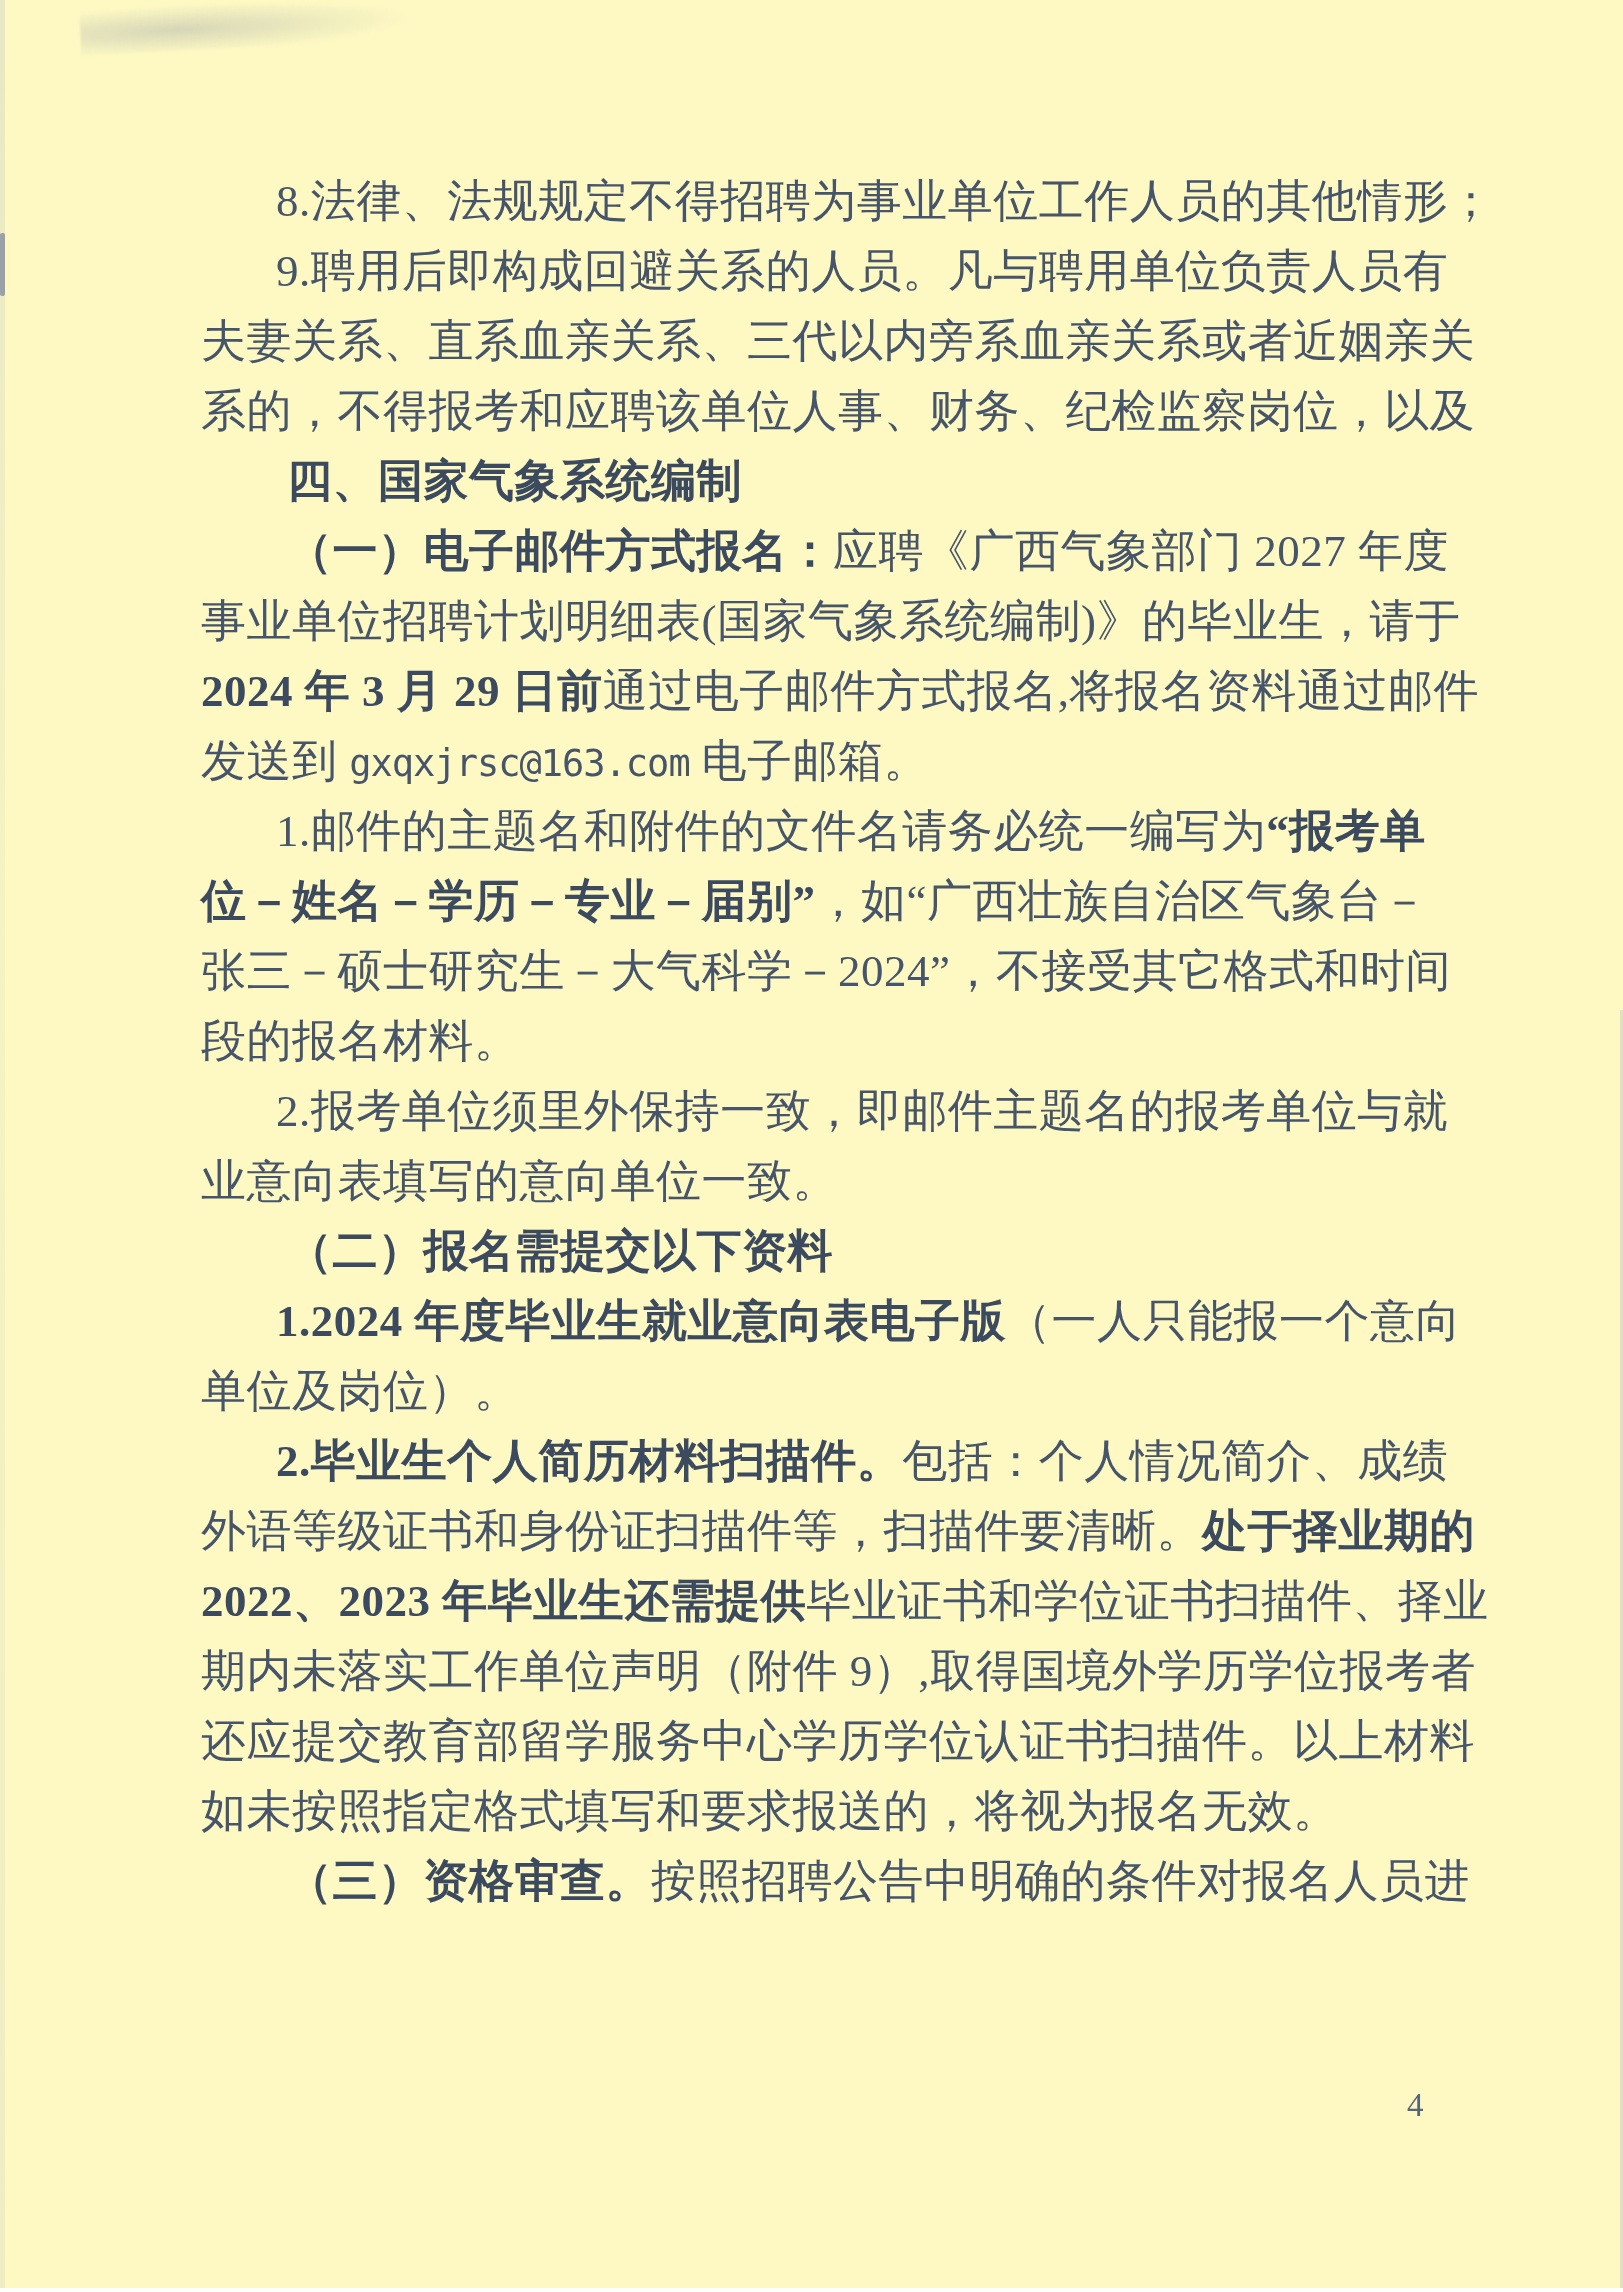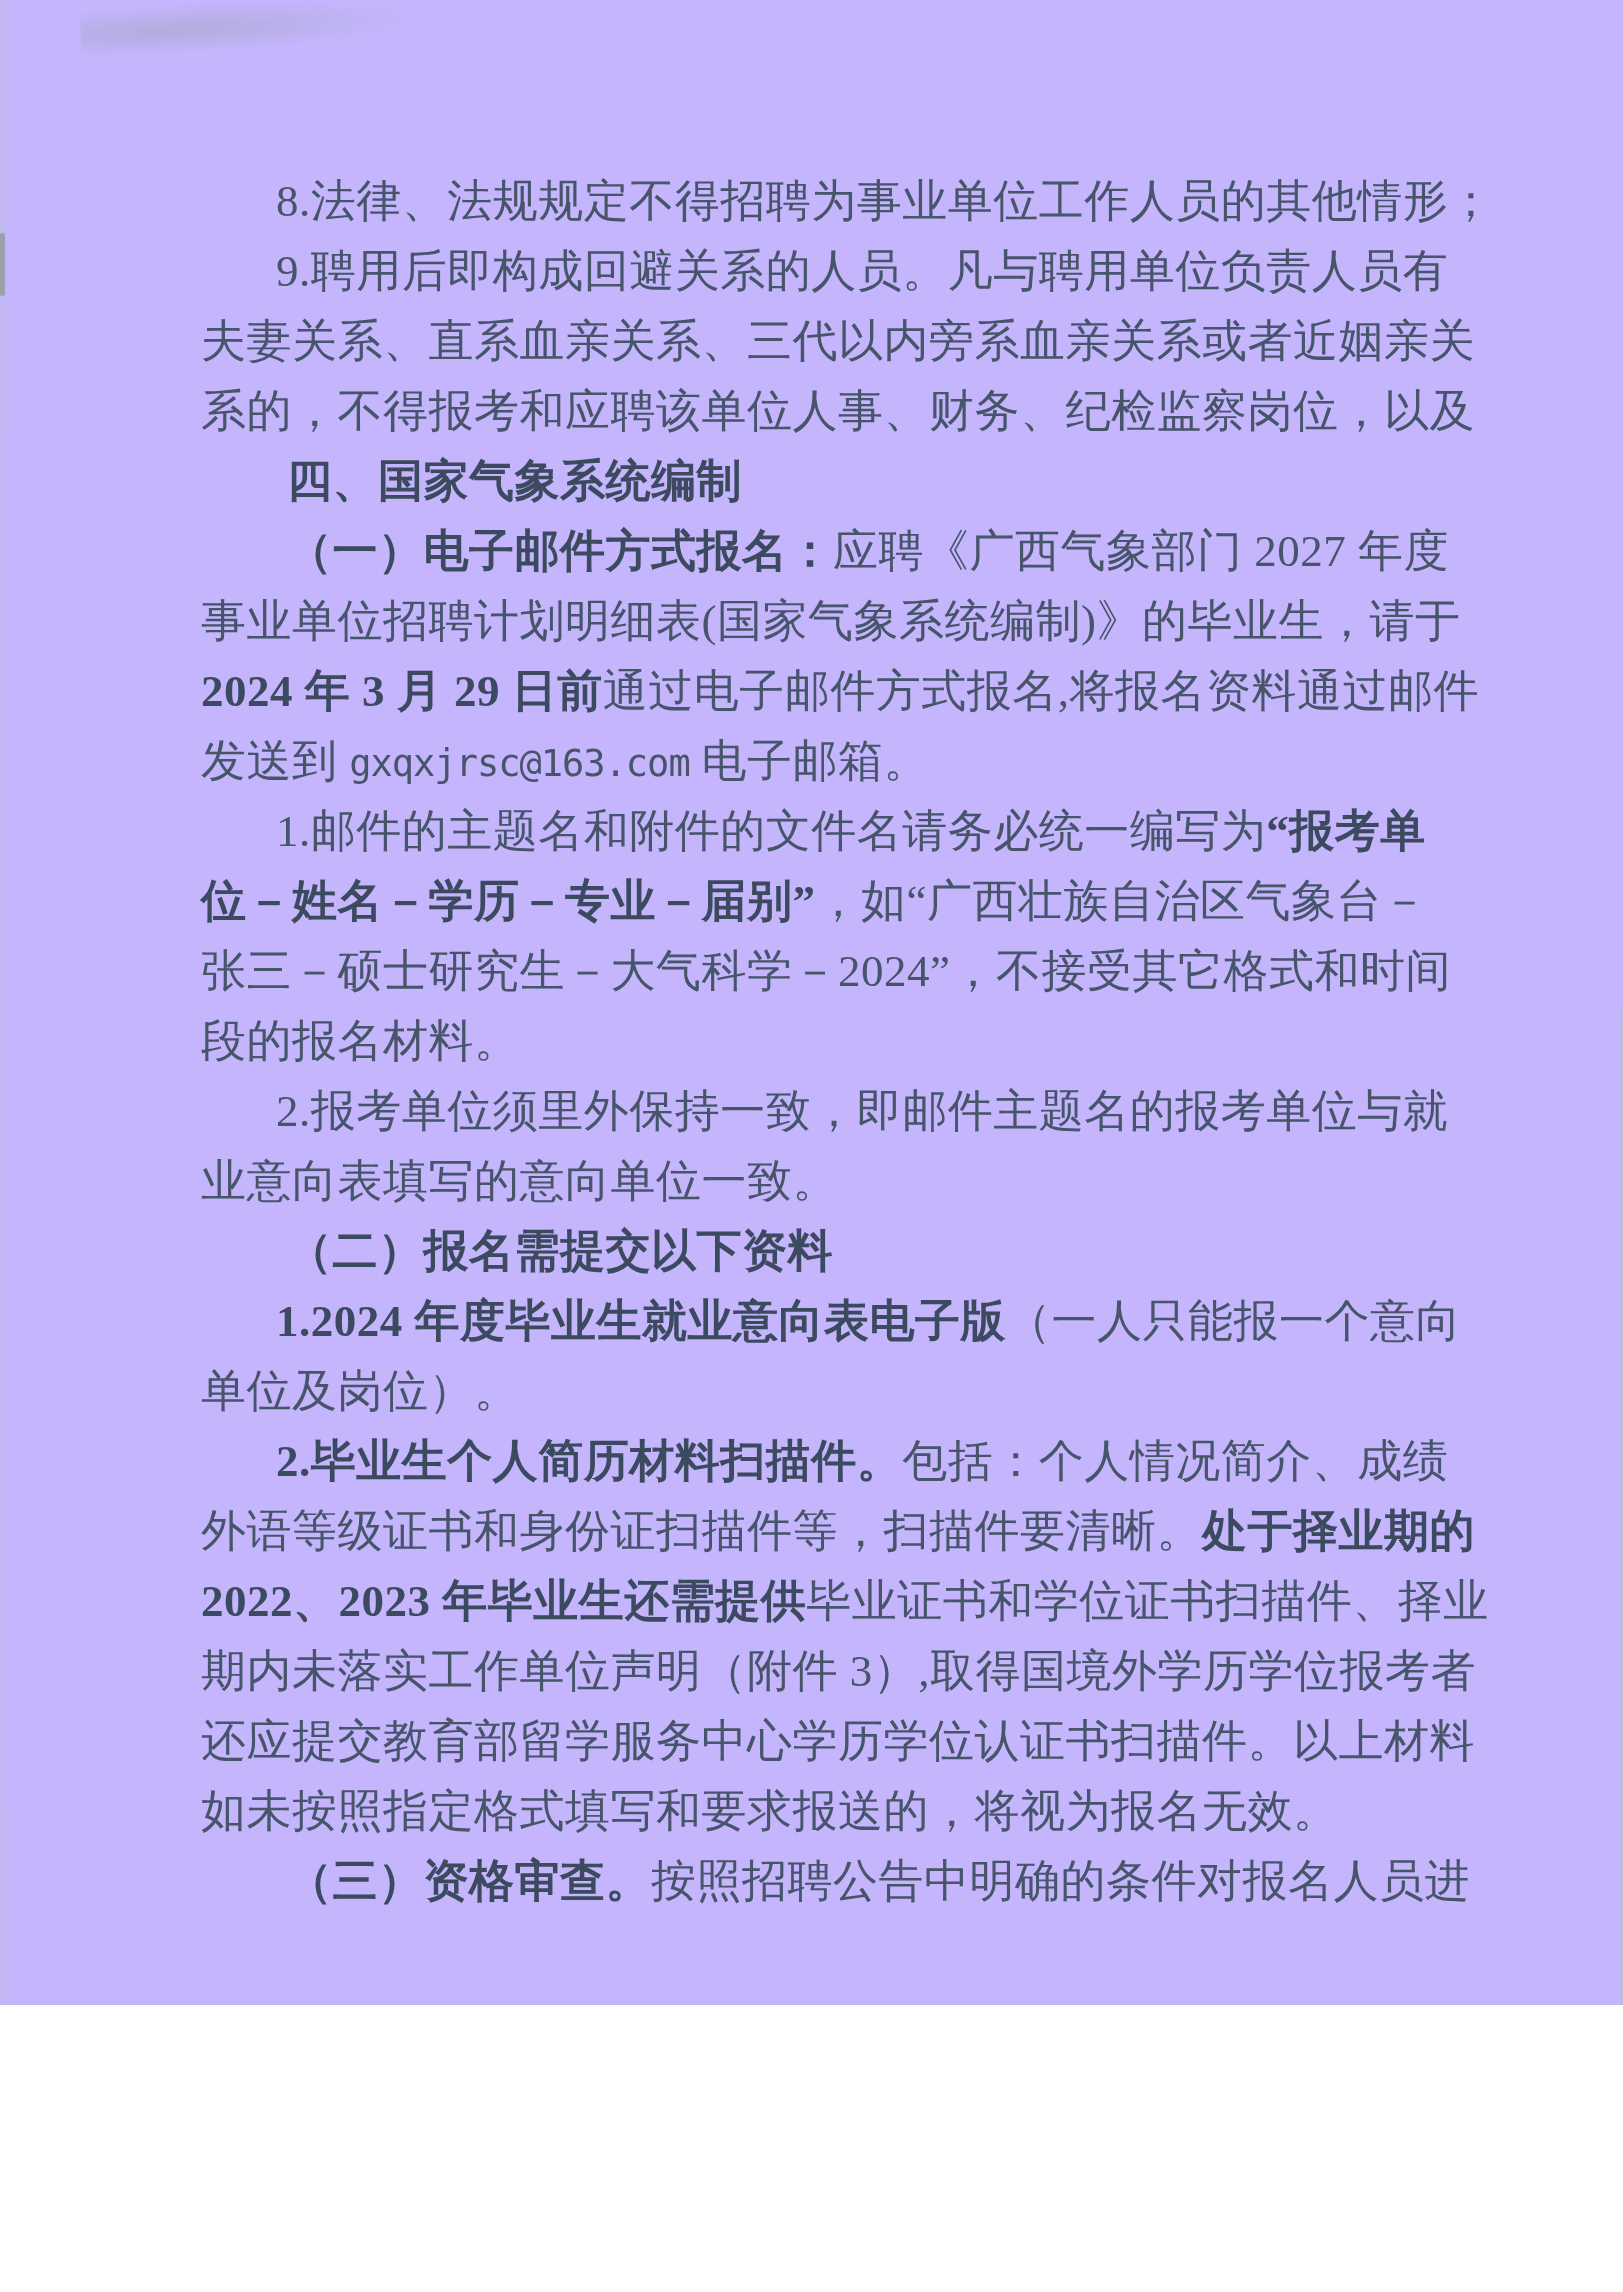--- a/index.html
+++ b/index.html
@@ -3,22 +3,22 @@
 <meta charset="utf-8">
 <style>
   html, body {
     margin: 0;
     padding: 0;
     background: #ffffff;
   }
   .page {
     position: relative;
     width: 1623px;
-    height: 2005px;
-    background: #c4b5fd;
+    height: 2288px;
+    background: #fef9c3;
     overflow: hidden;
     font-family: "Liberation Serif", serif;
   }
   
   .scan-edge-left {
     position: absolute; left: 0; top: 0; width: 4.9px; height: 100%;
     background: linear-gradient(180deg, rgba(185,192,198,0.30), rgba(185,192,198,0.12) 40%, rgba(185,192,198,0.22));
   }
   .scan-mark-left {
     position: absolute; left: 0; top: 233px; width: 4.9px; height: 63px;
@@ -90,21 +90,21 @@
       <div class="line"><span class="run">张三－硕士研究生－大气科学－2024”，不接受其它格式和时间</span></div>
       <div class="line"><span class="run">段的报名材料。</span></div>
       <div class="line indent-num"><span class="run">2.报考单位须里外保持一致，即邮件主题名的报考单位与就</span></div>
       <div class="line"><span class="run">业意向表填写的意向单位一致。</span></div>
       <div class="line indent-cjk"><span class="run bold">（二）报名需提交以下资料</span></div>
       <div class="line indent-num"><span class="run bold">1.2024 年度毕业生就业意向表电子版</span><span class="run">（一人只能报一个意向</span></div>
       <div class="line"><span class="run">单位及岗位）。</span></div>
       <div class="line indent-num"><span class="run bold">2.毕业生个人简历材料扫描件。</span><span class="run">包括：个人情况简介、成绩</span></div>
       <div class="line"><span class="run">外语等级证书和身份证扫描件等，扫描件要清晰。</span><span class="run bold">处于择业期的</span></div>
       <div class="line"><span class="run bold">2022、2023 年毕业生还需提供</span><span class="run">毕业证书和学位证书扫描件、择业</span></div>
-      <div class="line"><span class="run">期内未落实工作单位声明（附件 3）,取得国境外学历学位报考者</span></div>
+      <div class="line"><span class="run">期内未落实工作单位声明（附件 9）,取得国境外学历学位报考者</span></div>
       <div class="line"><span class="run">还应提交教育部留学服务中心学历学位认证书扫描件。以上材料</span></div>
       <div class="line"><span class="run">如未按照指定格式填写和要求报送的，将视为报名无效。</span></div>
       <div class="line indent-cjk"><span class="run bold">（三）资格审查。</span><span class="run">按照招聘公告中明确的条件对报名人员进</span></div>
     </div>
 
   <div class="page-number">4</div>
 </div>
 
 
 </body></html>

